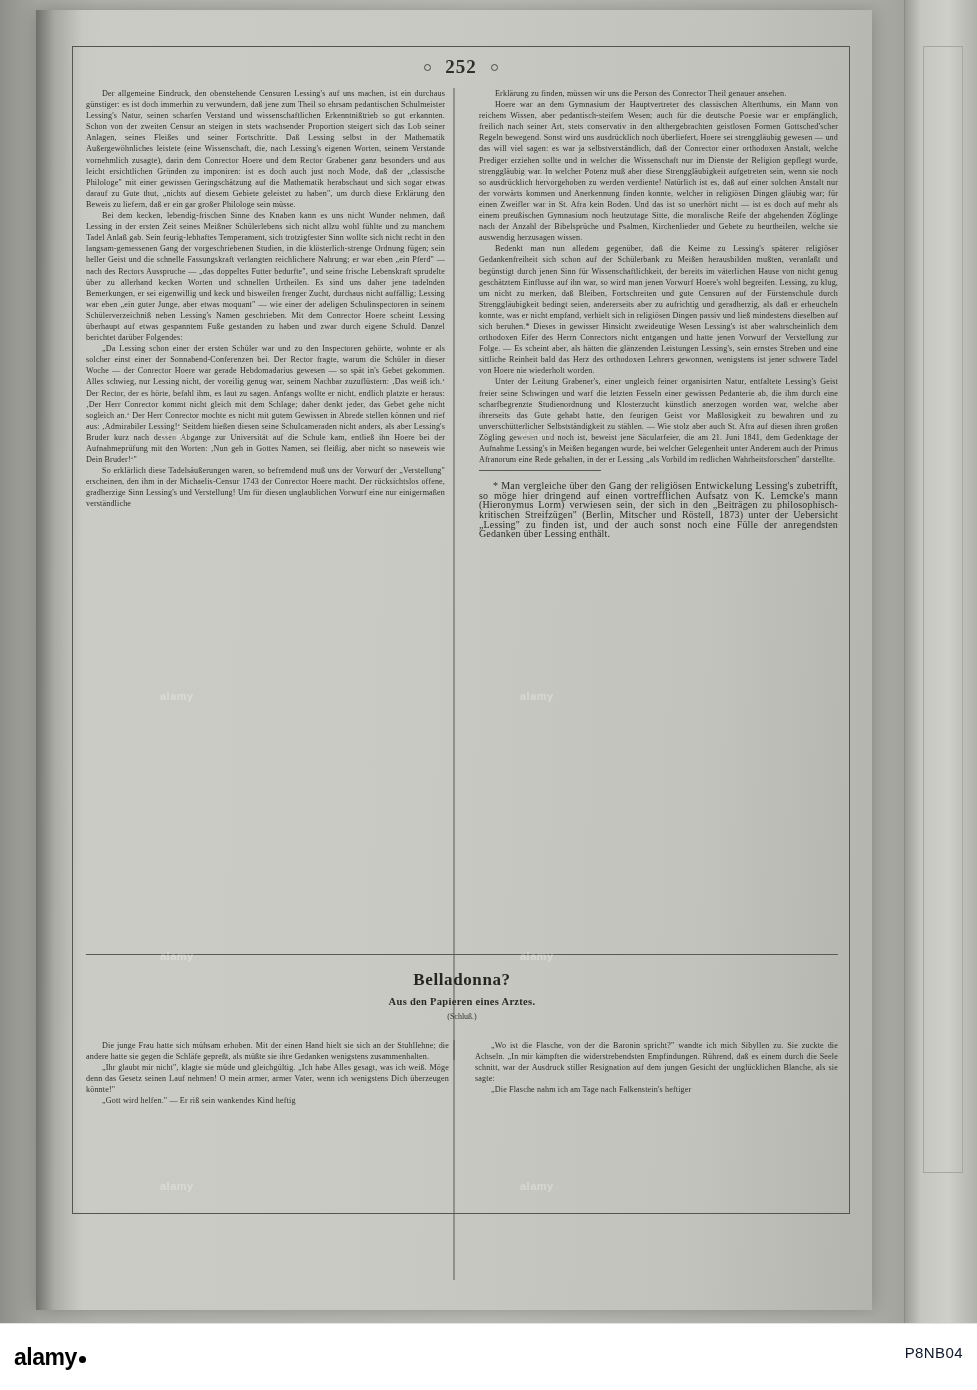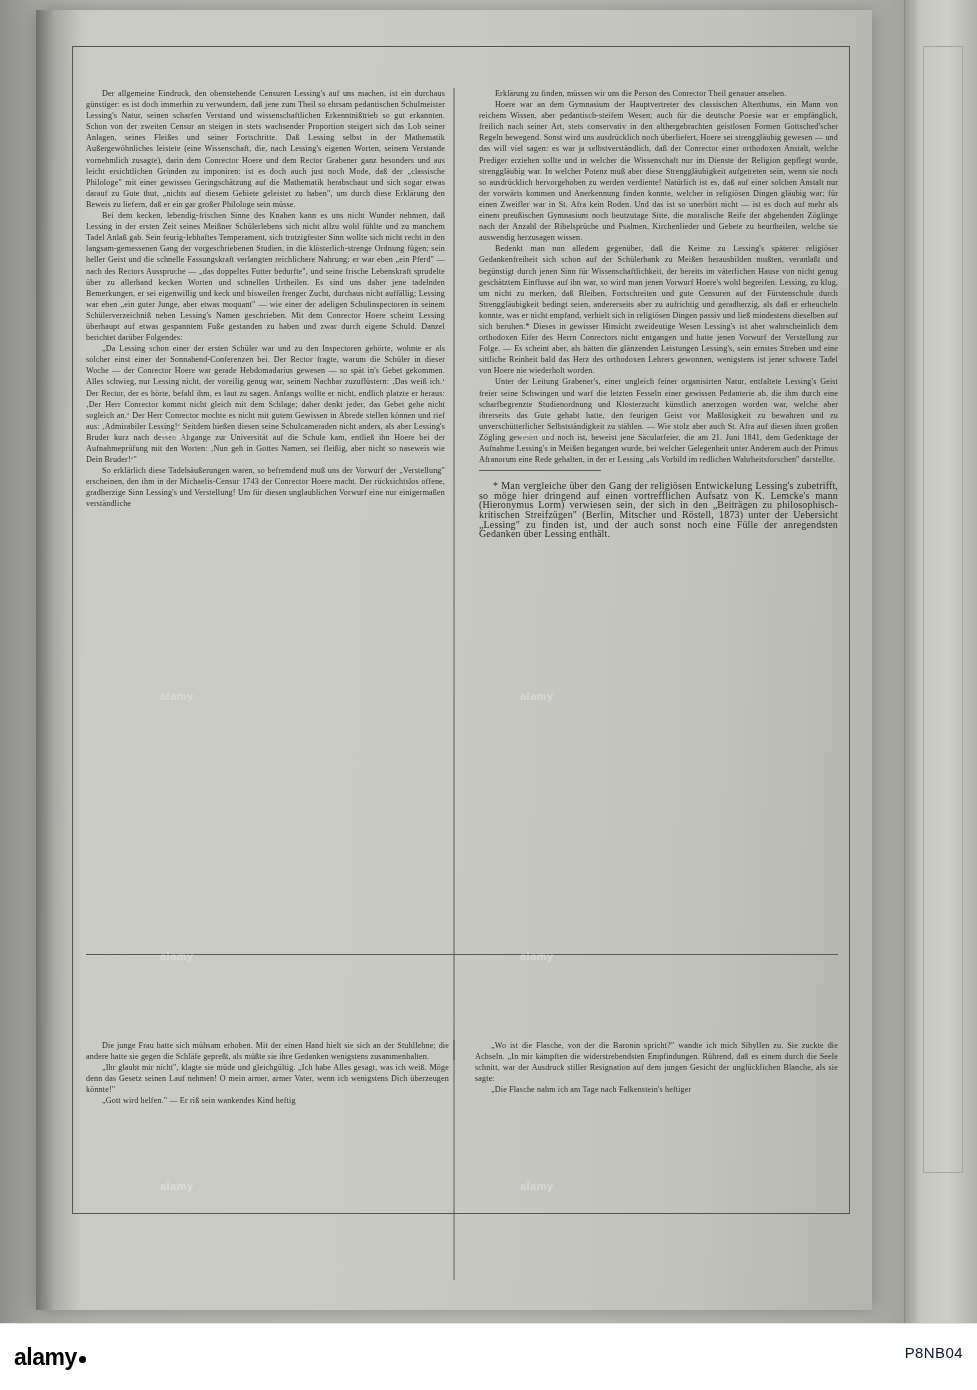--- a/index.html
+++ b/index.html
@@ -286,20 +286,23 @@
     <div class="surround"></div>
 
     <div id="adjacent-page">
       <div class="inner-rule"></div>
     </div>
 
     <div id="page-sheet">
       <div id="gutter"></div>
       <div id="type-border"></div>
 
+      <div id="page-number-row">
+        <span class="orn"></span><span id="page-number">252</span><span class="orn"></span>
+      </div>
 
       <div id="col-rule"></div>
 
       <div id="columns">
         <div class="col left">
           <p class="para">Der allgemeine Eindruck, den obenstehende Censuren Lessing's auf uns machen, ist ein durchaus günstiger: es ist doch immerhin zu verwundern, daß jene zum Theil so ehrsam pedantischen Schulmeister Lessing's Natur, seinen scharfen Verstand und wissenschaftlichen Erkenntnißtrieb so gut erkannten. Schon von der zweiten Censur an steigen in stets wachsender Proportion steigert sich das Lob seiner Anlagen, seines Fleißes und seiner Fortschritte. Daß Lessing selbst in der Mathematik Außergewöhnliches leistete (eine Wissenschaft, die, nach Lessing's eigenen Worten, seinem Verstande vornehmlich zusagte), darin dem Conrector Hoere und dem Rector Grabener ganz besonders und aus leicht ersichtlichen Gründen zu imponiren: ist es doch auch just noch Mode, daß der „classische Philologe" mit einer gewissen Geringschätzung auf die Mathematik herabschaut und sich sogar etwas darauf zu Gute thut, „nichts auf diesem Gebiete geleistet zu haben", um durch diese Erklärung den Beweis zu liefern, daß er ein gar großer Philologe sein müsse.</p>
           <p class="para">Bei dem kecken, lebendig-frischen Sinne des Knaben kann es uns nicht Wunder nehmen, daß Lessing in der ersten Zeit seines Meißner Schülerlebens sich nicht allzu wohl fühlte und zu manchem Tadel Anlaß gab. Sein feurig-lebhaftes Temperament, sich trotzigfester Sinn wollte sich nicht recht in den langsam-gemessenen Gang der vorgeschriebenen Studien, in die klösterlich-strenge Ordnung fügen; sein heller Geist und die schnelle Fassungskraft verlangten reichlichere Nahrung; er war eben „ein Pferd" — nach des Rectors Ausspruche — „das doppeltes Futter bedurfte", und seine frische Lebenskraft sprudelte über zu allerhand kecken Worten und schnellen Urtheilen. Es sind uns daher jene tadelnden Bemerkungen, er sei eigenwillig und keck und bisweilen frenger Zucht, durchaus nicht auffällig; Lessing war eben „ein guter Junge, aber etwas moquant" — wie einer der adeligen Schulinspectoren in seinem Schülerverzeichniß neben Lessing's Namen geschrieben. Mit dem Conrector Hoere scheint Lessing überhaupt auf etwas gespanntem Fuße gestanden zu haben und zwar durch eigene Schuld. Danzel berichtet darüber Folgendes:</p>
           <p class="para">„Da Lessing schon einer der ersten Schüler war und zu den Inspectoren gehörte, wohnte er als solcher einst einer der Sonnabend-Conferenzen bei. Der Rector fragte, warum die Schüler in dieser Woche — der Conrector Hoere war gerade Hebdomadarius gewesen — so spät in's Gebet gekommen. Alles schwieg, nur Lessing nicht, der voreilig genug war, seinem Nachbar zuzuflüstern: ‚Das weiß ich.‘ Der Rector, der es hörte, befahl ihm, es laut zu sagen. Anfangs wollte er nicht, endlich platzte er heraus: ‚Der Herr Conrector kommt nicht gleich mit dem Schlage; daher denkt jeder, das Gebet gehe nicht sogleich an.‘ Der Herr Conrector mochte es nicht mit gutem Gewissen in Abrede stellen können und rief aus: ‚Admirabiler Lessing!‘ Seitdem hießen diesen seine Schulcameraden nicht anders, als aber Lessing's Bruder kurz nach dessen Abgange zur Universität auf die Schule kam, entließ ihn Hoere bei der Aufnahmeprüfung mit den Worten: ‚Nun geh in Gottes Namen, sei fleißig, aber nicht so naseweis wie Dein Bruder!‘"</p>
           <p class="para">So erklärlich diese Tadelsäußerungen waren, so befremdend muß uns der Vorwurf der „Verstellung" erscheinen, den ihm in der Michaelis-Censur 1743 der Conrector Hoere macht. Der rücksichtslos offene, gradherzige Sinn Lessing's und Verstellung! Um für diesen unglaublichen Vorwurf eine nur einigermaßen verständliche</p>
         </div>
@@ -308,20 +311,25 @@
           <p class="para">Hoere war an dem Gymnasium der Hauptvertreter des classischen Alterthums, ein Mann von reichem Wissen, aber pedantisch-steifem Wesen; auch für die deutsche Poesie war er empfänglich, freilich nach seiner Art, stets conservativ in den althergebrachten geistlosen Formen Gottsched'scher Regeln bewegend. Sonst wird uns ausdrücklich noch überliefert, Hoere sei strenggläubig gewesen — und das will viel sagen: es war ja selbstverständlich, daß der Conrector einer orthodoxen Anstalt, welche Prediger erziehen sollte und in welcher die Wissenschaft nur im Dienste der Religion gepflegt wurde, strenggläubig war. In welcher Potenz muß aber diese Strenggläubigkeit aufgetreten sein, wenn sie noch so ausdrücklich hervorgehoben zu werden verdiente! Natürlich ist es, daß auf einer solchen Anstalt nur der vorwärts kommen und Anerkennung finden konnte, welcher in religiösen Dingen gläubig war; für einen Zweifler war in St. Afra kein Boden. Und das ist so unerhört nicht — ist es doch auf mehr als einem preußischen Gymnasium noch heutzutage Sitte, die moralische Reife der abgehenden Zöglinge nach der Anzahl der Bibelsprüche und Psalmen, Kirchenlieder und Gebete zu beurtheilen, welche sie auswendig herzusagen wissen.</p>
           <p class="para">Bedenkt man nun alledem gegenüber, daß die Keime zu Lessing's späterer religiöser Gedankenfreiheit sich schon auf der Schülerbank zu Meißen herausbilden mußten, veranlaßt und begünstigt durch jenen Sinn für Wissenschaftlichkeit, der bereits im väterlichen Hause von nicht genug geschätztem Einflusse auf ihn war, so wird man jenen Vorwurf Hoere's wohl begreifen. Lessing, zu klug, um nicht zu merken, daß Bleiben, Fortschreiten und gute Censuren auf der Fürstenschule durch Strenggläubigkeit bedingt seien, andererseits aber zu aufrichtig und geradherzig, als daß er erheucheln konnte, was er nicht empfand, verhielt sich in religiösen Dingen passiv und ließ mindestens dieselben auf sich beruhen.* Dieses in gewisser Hinsicht zweideutige Wesen Lessing's ist aber wahrscheinlich dem orthodoxen Eifer des Herrn Conrectors nicht entgangen und hatte jenen Vorwurf der Verstellung zur Folge. — Es scheint aber, als hätten die glänzenden Leistungen Lessing's, sein ernstes Streben und eine sittliche Reinheit bald das Herz des orthodoxen Lehrers gewonnen, wenigstens ist jener schwere Tadel von Hoere nie wiederholt worden.</p>
           <p class="para">Unter der Leitung Grabener's, einer ungleich feiner organisirten Natur, entfaltete Lessing's Geist freier seine Schwingen und warf die letzten Fesseln einer gewissen Pedanterie ab, die ihm durch eine scharfbegrenzte Studienordnung und Klosterzucht künstlich anerzogen worden war, welche aber ihrerseits das Gute gehabt hatte, den feurigen Geist vor Maßlosigkeit zu bewahren und zu unverschütterlicher Selbstständigkeit zu stählen. — Wie stolz aber auch St. Afra auf diesen ihren großen Zögling gewesen und noch ist, beweist jene Säcularfeier, die am 21. Juni 1841, dem Gedenktage der Aufnahme Lessing's in Meißen begangen wurde, bei welcher Gelegenheit unter Anderem auch der Primus Afranorum eine Rede gehalten, in der er Lessing „als Vorbild im redlichen Wahrheitsforschen" darstellte.</p>
           <div class="footnote-rule"></div>
           <p class="footnote">* Man vergleiche über den Gang der religiösen Entwickelung Lessing's zubetrifft, so möge hier dringend auf einen vortrefflichen Aufsatz von K. Lemcke's mann (Hieronymus Lorm) verwiesen sein, der sich in den „Beiträgen zu philosophisch-kritischen Streifzügen" (Berlin, Mitscher und Röstell, 1873) unter der Uebersicht „Lessing" zu finden ist, und der auch sonst noch eine Fülle der anregendsten Gedanken über Lessing enthält.</p>
         </div>
       </div>
 
       <div id="section-hr"></div>
 
+      <div id="article-head">
+        <div id="article-title">Belladonna?</div>
+        <div id="article-subtitle">Aus den Papieren eines Arztes.</div>
+        <div id="article-note">(Schluß.)</div>
+      </div>
 
       <div id="col-rule-2"></div>
 
       <div id="columns-2">
         <div class="col left">
           <p class="para">Die junge Frau hatte sich mühsam erhoben. Mit der einen Hand hielt sie sich an der Stuhllehne; die andere hatte sie gegen die Schläfe gepreßt, als müßte sie ihre Gedanken wenigstens zusammenhalten.</p>
           <p class="para">„Ihr glaubt mir nicht", klagte sie müde und gleichgültig. „Ich habe Alles gesagt, was ich weiß. Möge denn das Gesetz seinen Lauf nehmen! O mein armer, armer Vater, wenn ich wenigstens Dich überzeugen könnte!"</p>
           <p class="para">„Gott wird helfen." — Er riß sein wankendes Kind heftig</p>
         </div>
         <div class="col right">

